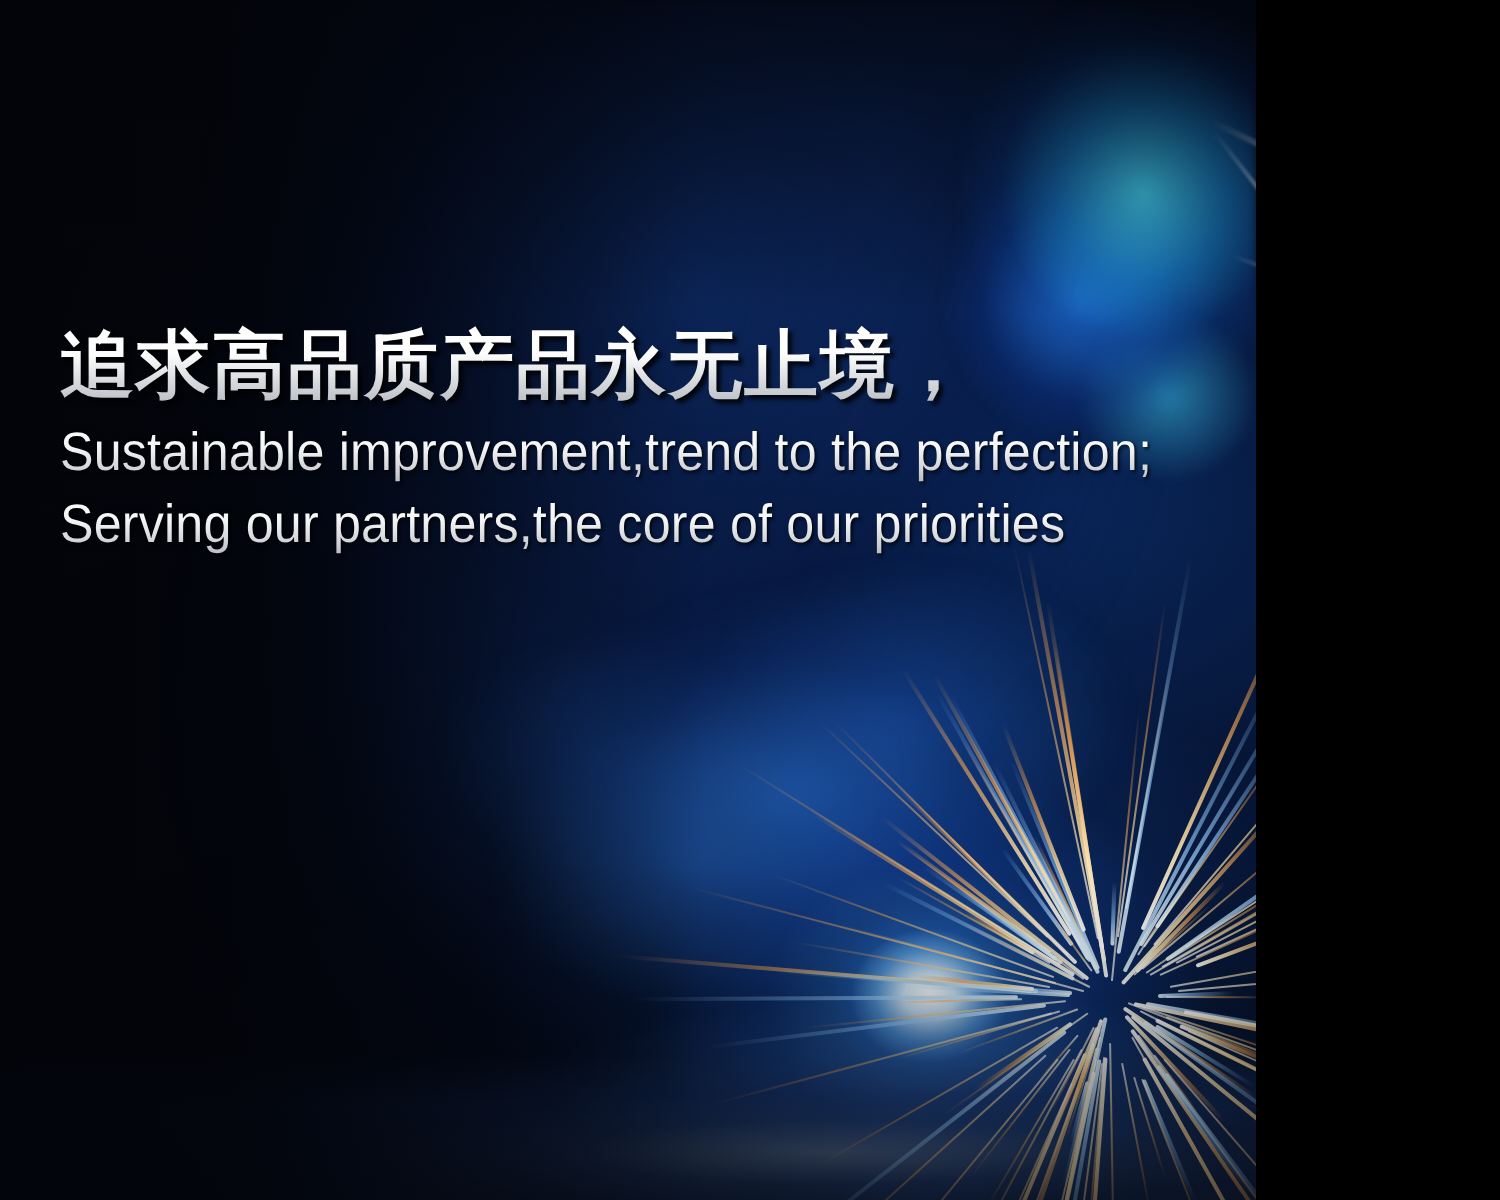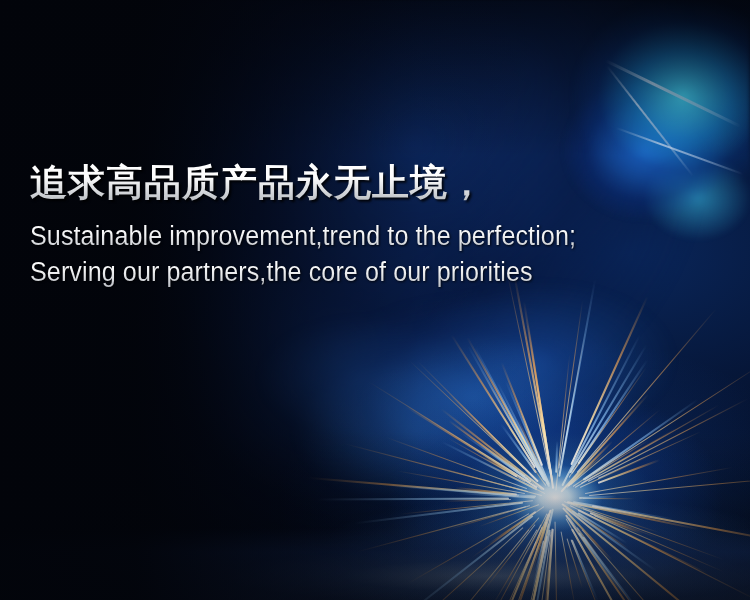--- a/index.html
+++ b/index.html
@@ -1,18 +1,18 @@
 <!DOCTYPE html>
 <html><head>
 <meta charset="utf-8">
 <style>
   html,body{margin:0;padding:0;background:#000;}
   #banner{
     position:relative;
-    width:750px;height:600px;
+    width:628px;height:600px;
     overflow:hidden;
     background:#04070f;
     font-family:"Liberation Sans","DejaVu Sans",sans-serif;
     -webkit-font-smoothing:antialiased;
   }
   .layer{position:absolute;inset:0;pointer-events:none;}
 
   
   #bg-base{
     background:
@@ -97,21 +97,21 @@
     font-size:27px;
     line-height:36px;
     letter-spacing:.1px;
     transform:scaleX(.93);transform-origin:left center;
     background:linear-gradient(180deg,#ffffff 0%,#f4f5f6 45%,#c9ccd1 80%,#aeb2b8 100%);
     -webkit-background-clip:text;background-clip:text;
     color:transparent;-webkit-text-fill-color:transparent;
     filter:drop-shadow(1.5px 1.5px 1px rgba(0,0,0,.8));
     white-space:nowrap;
   }
-  #en-block{margin-top:10px;}
+  #en-block{}
 </style>
 </head>
 <body>
 
 <div id="banner">
 
   <div class="layer" id="bg-base"></div>
   <div class="layer" id="bg-worker"></div>
   <div class="layer" id="bg-fabric"></div>
   <div class="layer" id="bg-helmet"></div>

